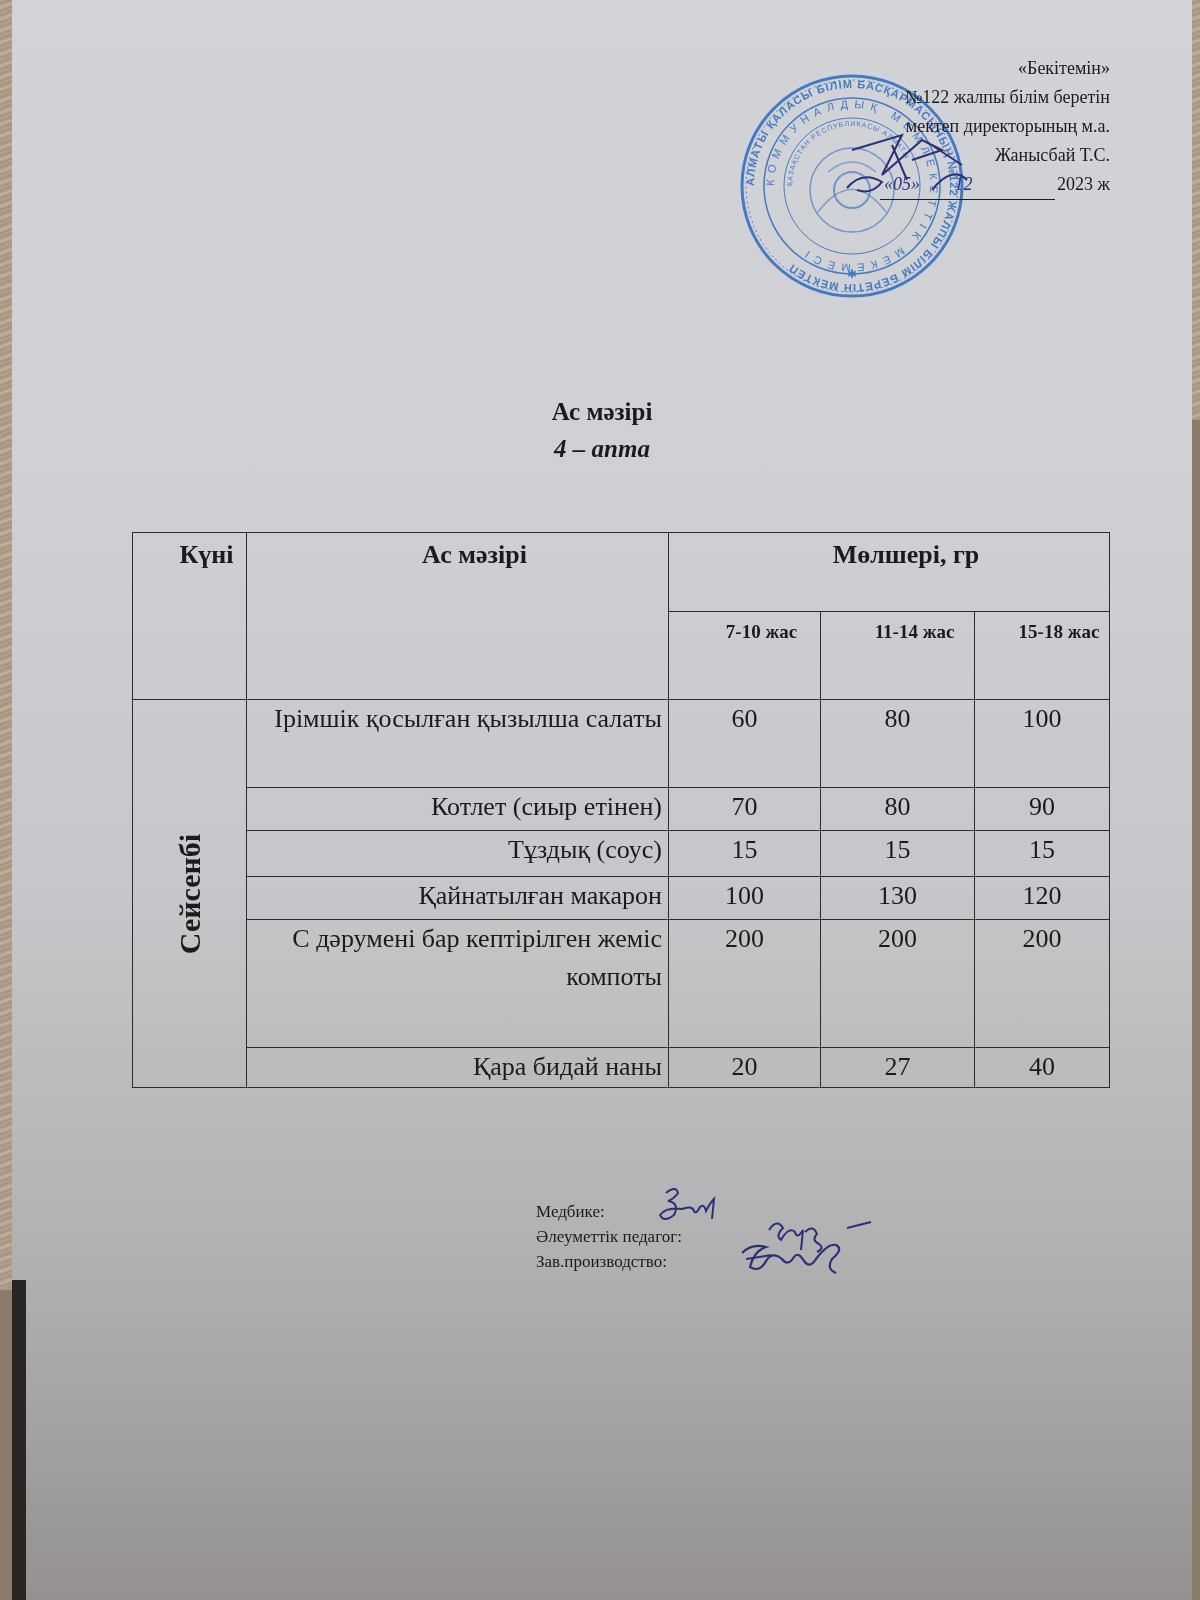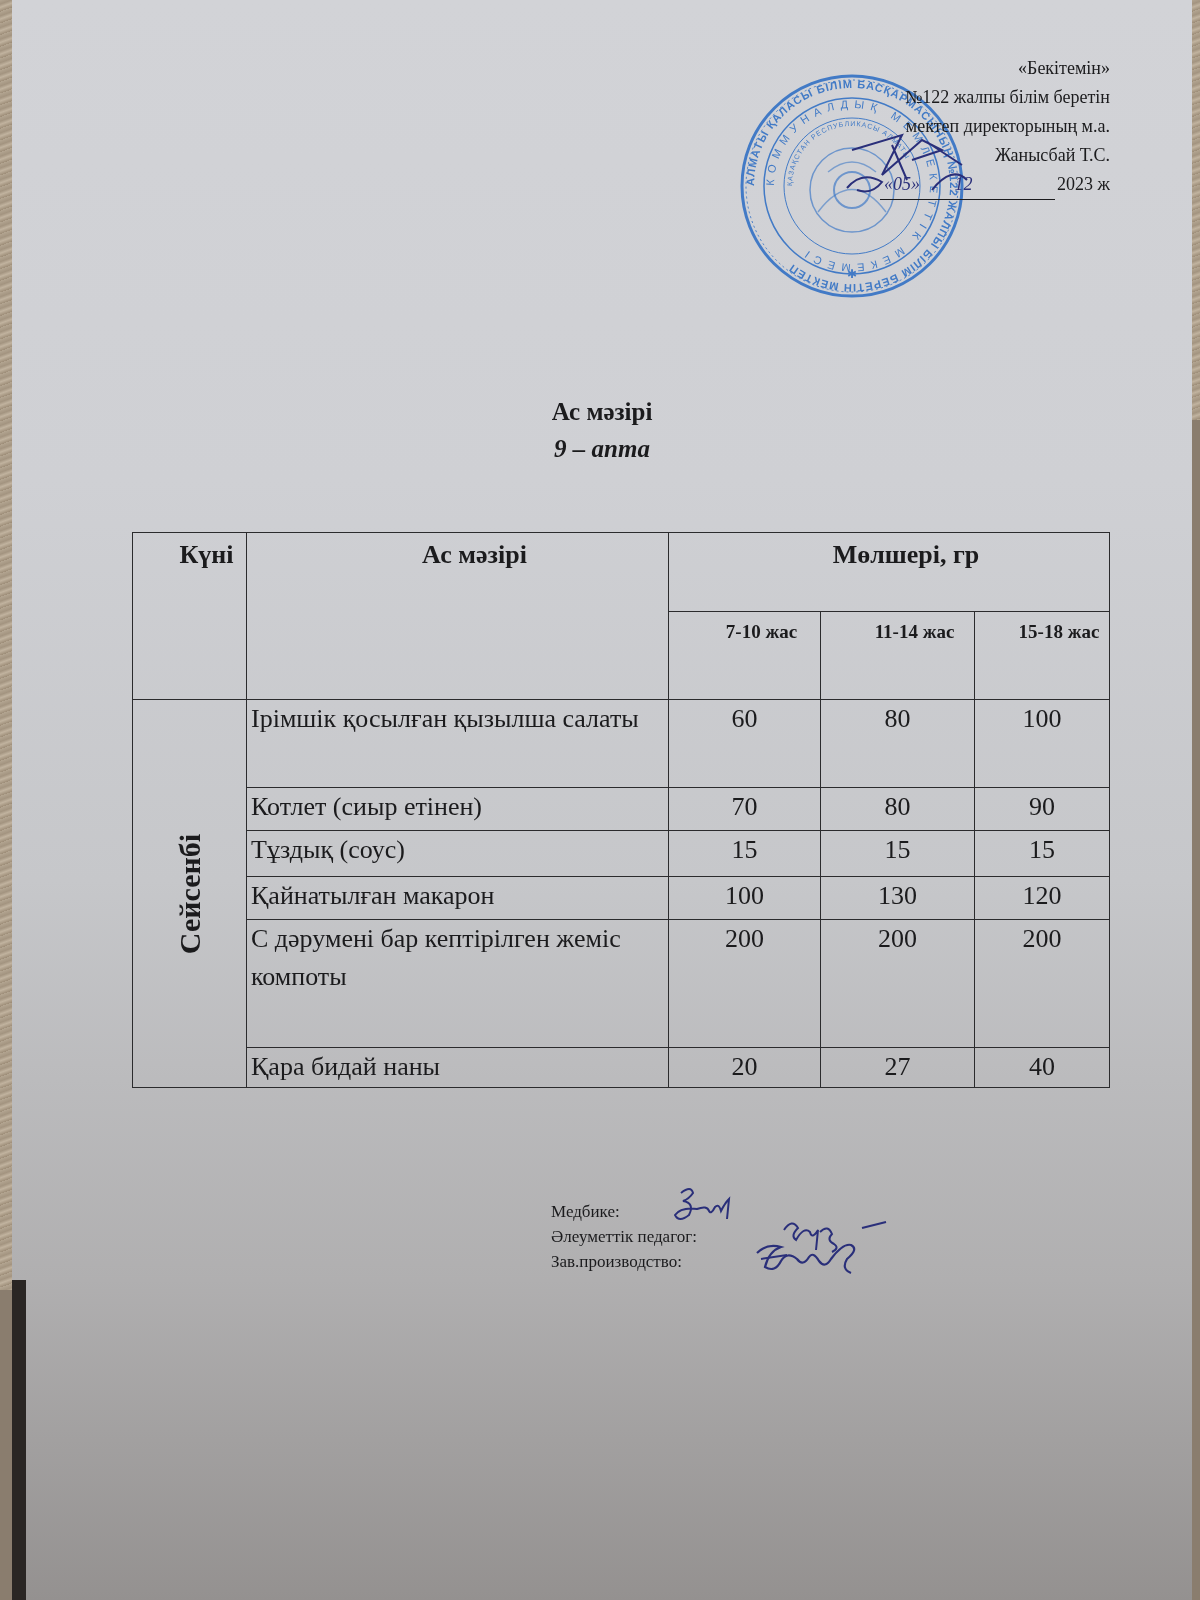--- a/index.html
+++ b/index.html
@@ -96,23 +96,23 @@
       font-weight: bold;
       text-align: center;
       line-height: 32px;
       padding-top: 6px;
       padding-left: 40px;
     }
     .menu-table .hdr-day { height: 160px; }
     .menu-table .hdr-qty { height: 70px; margin-left: 44px; }
     .menu-table .hdr-age { height: 80px; font-size: 19px; line-height: 32px; padding-top: 4px; }
     .menu-table td.dish {
-      text-align: left;
+      text-align: right;
       line-height: 38px;
-      padding-left: 4px;
+      padding-left: 21px;
     }
     .menu-table td.num {
       text-align: center;
       line-height: 38px;
     }
     .day-cell {
       position: relative;
       vertical-align: middle !important;
       padding: 0 !important;
     }
@@ -121,21 +121,21 @@
       left: 50%; top: 50%;
       transform: translate(-50%, -50%) rotate(-90deg);
       font-weight: bold;
       font-size: 30px;
       white-space: nowrap;
     }
 
     
     .signers {
       position: absolute;
-      left: 539px; top: 1199px;
+      left: 524px; top: 1199px;
       font-size: 17px;
       line-height: 25px;
     }
     .signer { display: block; position: relative; white-space: nowrap; }
     .sig-svg { position: absolute; }
   </style>
 </head>
 <body>
 
 <div class="wood-left"></div>
@@ -185,21 +185,21 @@
     <span class="date-line">
       <span class="uline">
         <span style="color:#2a2f7a;font-style:italic;margin-left:4px;">«05»</span>
         <span style="color:#2a2f7a;font-style:italic;margin-left:30px;">12</span>
       </span><span>2023 ж</span>
     </span>
   </div>
 
   <div class="title">
     <span class="main">Ас мәзірі</span>
-    <span class="subtitle">9 – апта</span>
+    <span class="subtitle">4 – апта</span>
   </div>
 
   <table class="menu-table">
     <colgroup>
       <col style="width:114px">
       <col style="width:422px">
       <col style="width:152px">
       <col style="width:154px">
       <col style="width:135px">
     </colgroup>

